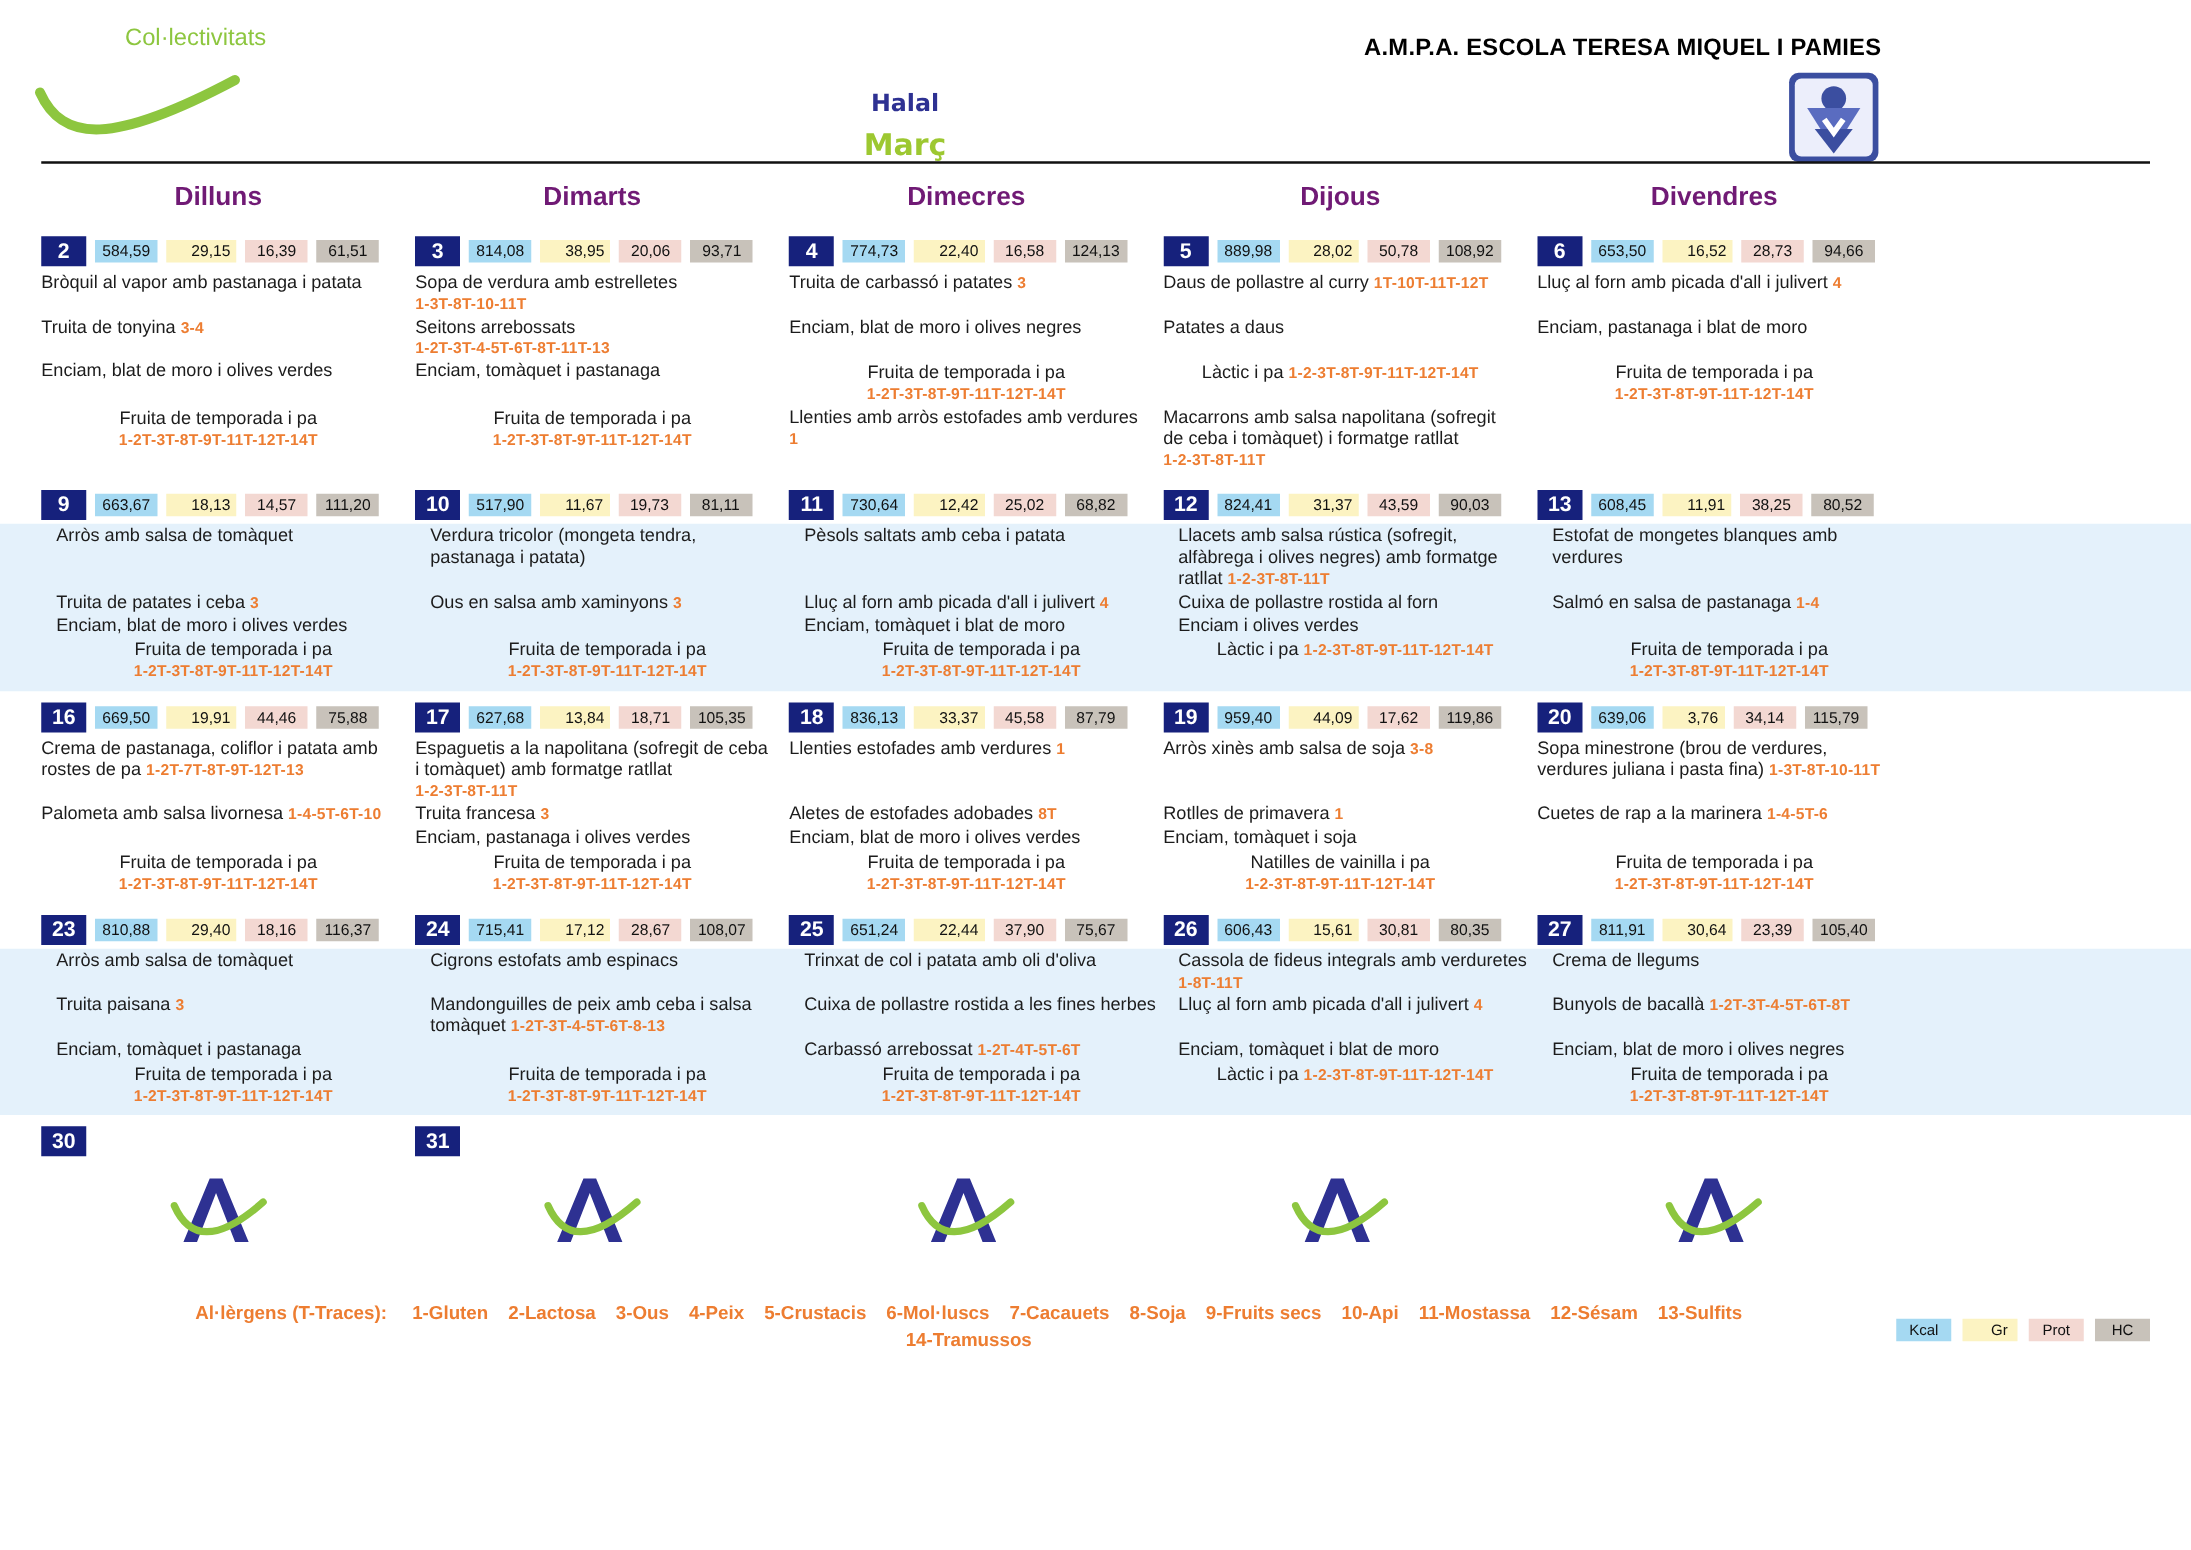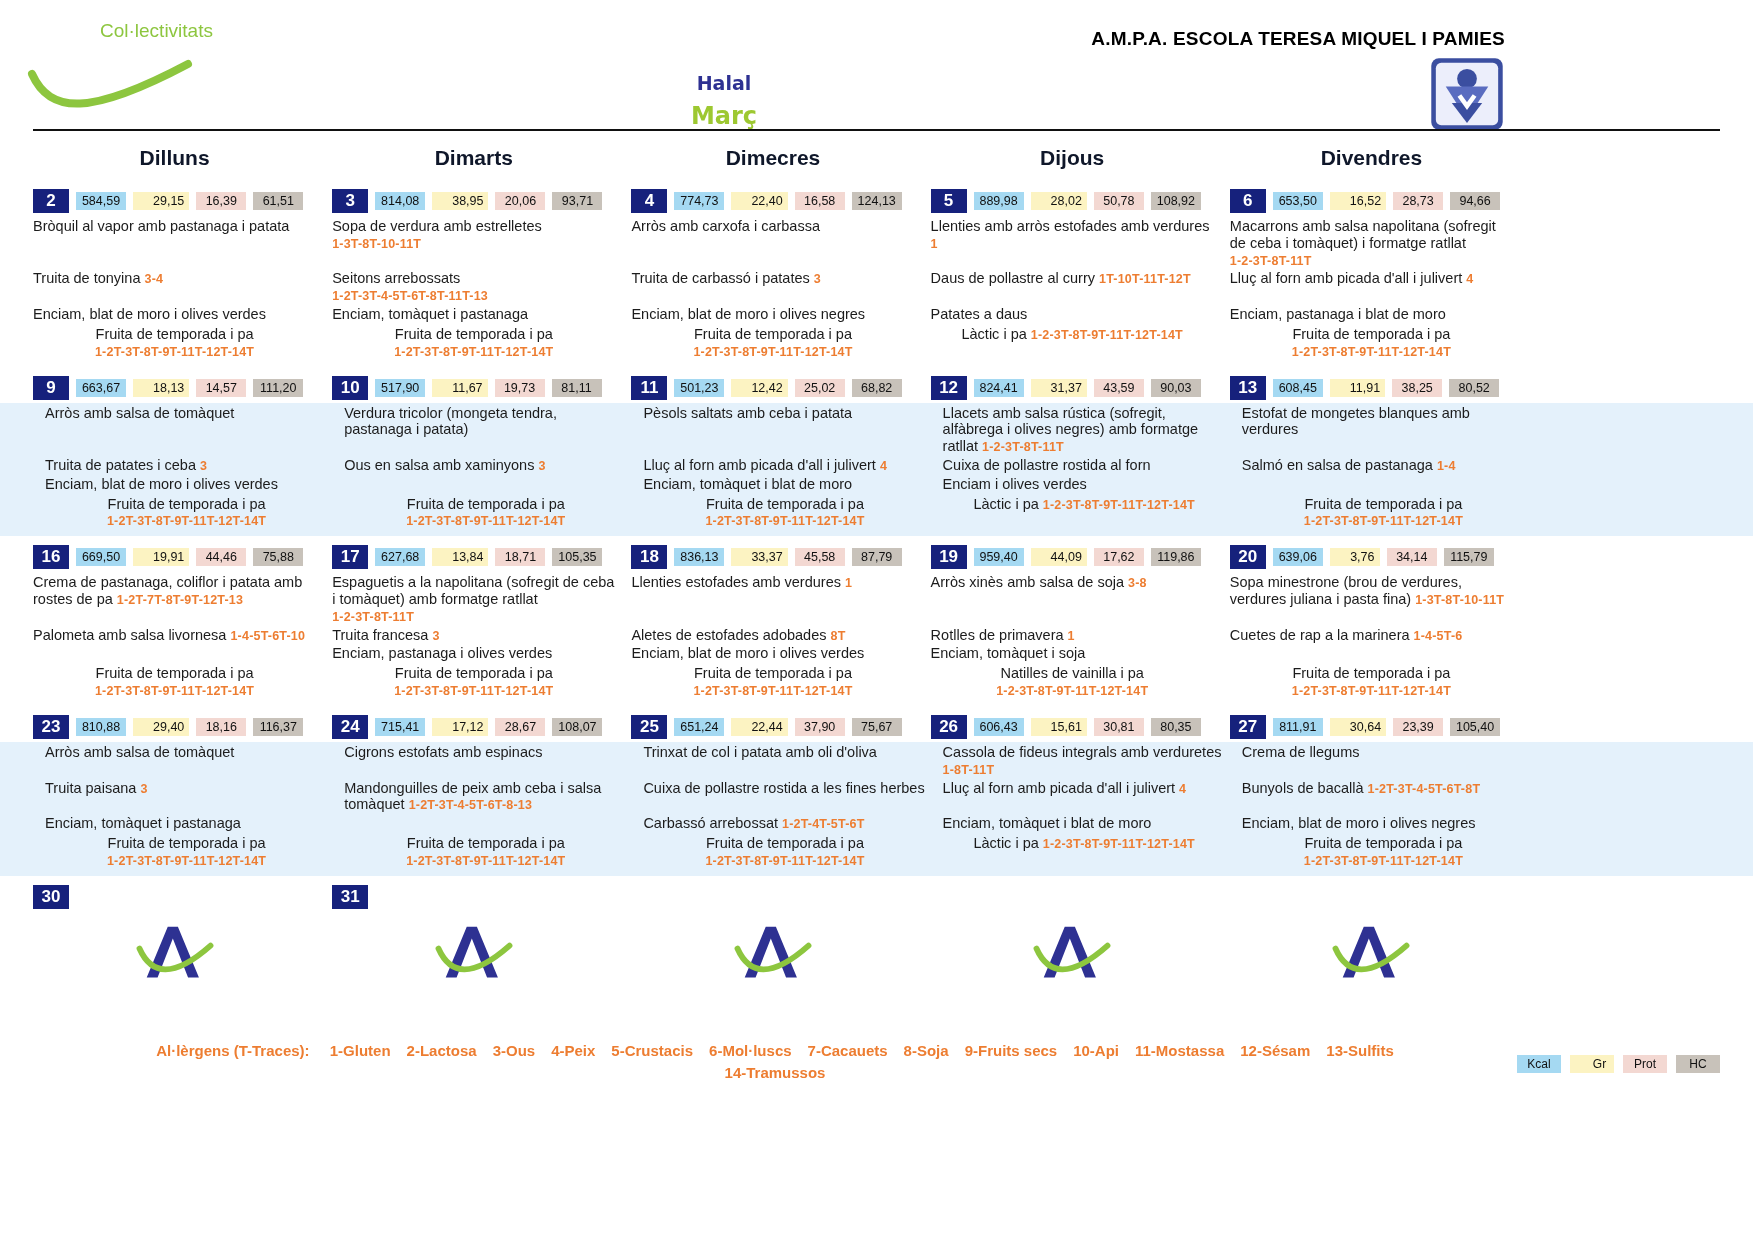--- a/index.html
+++ b/index.html
@@ -23,21 +23,21 @@
   .month-label{font-size:24px; font-weight:700; color:var(--c-month_green); margin-top:8px; font-family:"DejaVu Sans", sans-serif;}
   .top-right{position:absolute; right:248px; top:28px; text-align:right;}
   .school-name{font-size:19px; font-weight:700; letter-spacing:.2px; color:#000;}
   .emblem{margin-top:6px;}
   .divider{position:absolute; left:33px; right:33px; top:129px; height:2px; background:#111;}
 
   
   .content{width:1480px; margin-left:33px;}
   .grid{display:grid; grid-template-columns:repeat(5,1fr); column-gap:16px;}
   .weekday-row{padding:14px 0 10px;}
-  .weekday{font-size:21px; font-weight:700; text-align:center; color:#0f172a;}
+  .weekday{font-size:21px; font-weight:700; text-align:center; color:#701a75;}
 
   
   .week .head-wrap{padding:9px 0 3px;}
   .day-head{display:flex; align-items:center; gap:7px; min-height:24px;}
   .day-num{display:inline-block; min-width:36px; text-align:center; background:var(--c-navy);
     color:#fff; font-weight:700; font-size:17px; padding:2px 8px;}
   .chip{display:inline-block; min-width:50px; text-align:center; font-size:12.5px;
     color:#111; padding:2px 5px;}
   .chip.kcal{background:var(--c-kcal);} .chip.gr{background:var(--c-gr);padding-left:20px;}
   .chip.prot{background:var(--c-prot);} .chip.hc{background:var(--c-hc);}
@@ -146,21 +146,20 @@
         <div class="content">
           <div class="grid dish-grid">
             <div class="dish slot0"><span class="dish-name">Bròquil al vapor amb pastanaga i patata</span></div>
             <div class="dish slot1"><span class="dish-name">Truita de tonyina</span> <span class="allergen">3-4</span></div>
             <div class="dish slot2"><span class="dish-name">Enciam, blat de moro i olives verdes</span></div>
             <div class="dish slot3"><span class="dish-name">Fruita de temporada i pa</span> <span class="allergen">1-2T-3T-8T-9T-11T-12T-14T</span></div>
             <div class="dish slot0"><span class="dish-name">Sopa de verdura amb estrelletes</span> <span class="allergen">1-3T-8T-10-11T</span></div>
             <div class="dish slot1"><span class="dish-name">Seitons arrebossats</span> <span class="allergen">1-2T-3T-4-5T-6T-8T-11T-13</span></div>
             <div class="dish slot2"><span class="dish-name">Enciam, tomàquet i pastanaga</span></div>
             <div class="dish slot3"><span class="dish-name">Fruita de temporada i pa</span> <span class="allergen">1-2T-3T-8T-9T-11T-12T-14T</span></div>
-            <div class="dish slot0"><span class="dish-name">Arròs amb carxofa i carbassa</span></div>
             <div class="dish slot1"><span class="dish-name">Truita de carbassó i patates</span> <span class="allergen">3</span></div>
             <div class="dish slot2"><span class="dish-name">Enciam, blat de moro i olives negres</span></div>
             <div class="dish slot3"><span class="dish-name">Fruita de temporada i pa</span> <span class="allergen">1-2T-3T-8T-9T-11T-12T-14T</span></div>
             <div class="dish slot0"><span class="dish-name">Llenties amb arròs estofades amb verdures</span> <span class="allergen">1</span></div>
             <div class="dish slot1"><span class="dish-name">Daus de pollastre al curry</span> <span class="allergen">1T-10T-11T-12T</span></div>
             <div class="dish slot2"><span class="dish-name">Patates a daus</span></div>
             <div class="dish slot3"><span class="dish-name">Làctic i pa</span> <span class="allergen">1-2-3T-8T-9T-11T-12T-14T</span></div>
             <div class="dish slot0"><span class="dish-name">Macarrons amb salsa napolitana (sofregit de ceba i tomàquet) i formatge ratllat</span> <span class="allergen">1-2-3T-8T-11T</span></div>
             <div class="dish slot1"><span class="dish-name">Lluç al forn amb picada d'all i julivert</span> <span class="allergen">4</span></div>
             <div class="dish slot2"><span class="dish-name">Enciam, pastanaga i blat de moro</span></div>
@@ -181,21 +180,21 @@
           </div>
           <div class="day-head">
             <span class="day-num">10</span>
             <span class="chip kcal">517,90</span>
             <span class="chip gr">11,67</span>
             <span class="chip prot">19,73</span>
             <span class="chip hc">81,11</span>
           </div>
           <div class="day-head">
             <span class="day-num">11</span>
-            <span class="chip kcal">501,23</span>
+            <span class="chip kcal">730,64</span>
             <span class="chip gr">12,42</span>
             <span class="chip prot">25,02</span>
             <span class="chip hc">68,82</span>
           </div>
           <div class="day-head">
             <span class="day-num">12</span>
             <span class="chip kcal">824,41</span>
             <span class="chip gr">31,37</span>
             <span class="chip prot">43,59</span>
             <span class="chip hc">90,03</span>

